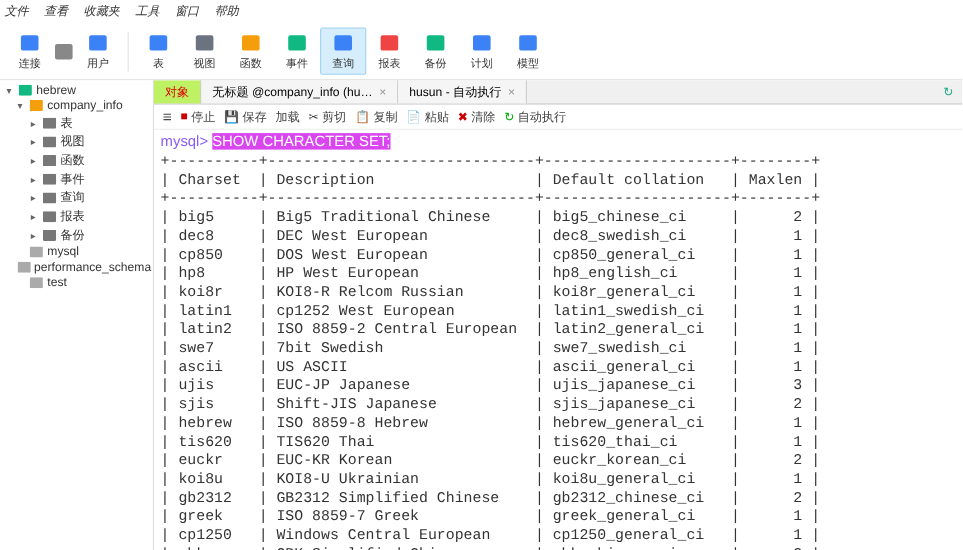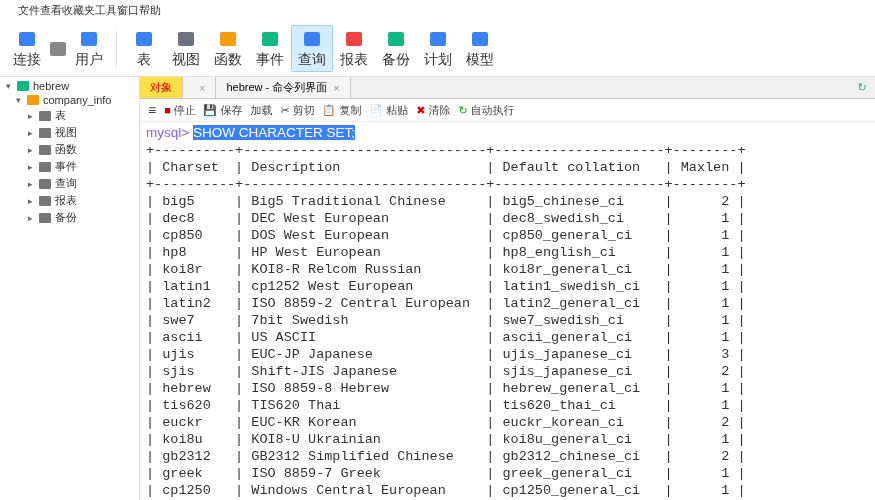--- a/index.html
+++ b/index.html
@@ -1,53 +1,53 @@
 <!DOCTYPE html>
 <html><head>
 <meta charset="utf-8">
 <style>
 * { margin: 0; padding: 0; box-sizing: border-box; font-family: "Microsoft YaHei", sans-serif; }
 body { width: 875px; height: 500px; overflow: hidden; background: #fff; font-size: 11px; }
 
-.menubar { display: flex; padding: 3px 18px; background: #fff; color: #333; }
+.menubar { display: flex; gap: 14px; padding: 3px 4px; background: #fff; color: #333; font-style: italic; }
 .menubar span { cursor: default; }
 
 .toolbar { display: flex; align-items: center; padding: 4px 6px; background: #fff; border-bottom: 1px solid #e0e0e0; }
 .tool { display: flex; flex-direction: column; align-items: center; width: 42px; padding: 2px; cursor: pointer; }
 .tool.active { background: #d6eefb; border: 1px solid #9fd1f0; border-radius: 2px; }
 .tool .ico { width: 22px; height: 22px; display: flex; align-items: center; justify-content: center; }
-.tool .lbl { font-size: 14px; color: #333; margin-top: 1px; }
+.tool .lbl { font-size: 10px; color: #333; margin-top: 1px; }
 .toolsep { width: 1px; height: 36px; background: #e0e0e0; margin: 0 6px; }
 
 .main { display: flex; height: 440px; }
 .sidebar { width: 140px; border-right: 1px solid #ddd; background: #fff; overflow: hidden; font-size: 11px; color: #333; }
 .tree { padding: 2px; }
 .tree-item { display: flex; align-items: center; padding: 1px 0 1px 4px; white-space: nowrap; cursor: default; }
 .tree-item .exp { width: 10px; font-size: 9px; color: #666; }
 .tree-item .ticon { width: 14px; height: 12px; margin-right: 3px; display: flex; align-items: center; justify-content: center; }
 .tree-item.l1 { padding-left: 14px; }
 .tree-item.l2 { padding-left: 26px; }
 
 .content { flex: 1; display: flex; flex-direction: column; overflow: hidden; }
 .tabs { display: flex; background: #f0f0f0; border-bottom: 1px solid #ccc; font-size: 11px; height: 22px; }
 .tab { display: flex; align-items: center; padding: 0 10px; border-right: 1px solid #ccc; background: #f5f5f5; cursor: pointer; }
-.tab.active { background: #fde047; color: #d00; }
+.tab.active { background: #bef264; color: #d00; }
 .tab .close { margin-left: 6px; color: #999; }
 .tabs .spacer { flex: 1; }
 .tabs .ref { width: 26px; display: flex; align-items: center; justify-content: center; color: #2a8; }
 
 .ctrlbar { display: flex; align-items: center; gap: 8px; padding: 3px 8px; border-bottom: 1px solid #eee; font-size: 11px; color: #444; }
 .ctrlbar .btn { display: flex; align-items: center; gap: 3px; cursor: pointer; }
 .ctrlbar .red { color: #c00; }
 .ctrlbar .blue { color: #06c; }
 .ham { font-size: 14px; color: #444; }
 
 .terminal { flex: 1; overflow: hidden; font-family: "Consolas", "Courier New", monospace; font-size: 13.5px; line-height: 17px; padding: 2px 6px; color: #333; white-space: pre; }
 .prompt { color: #8b5cf6; }
-.highlight { background: #3b82f6; color: #fff; }
+.highlight { background: #d946ef; color: #fff; }
 </style>
 </head>
 <body>
 
 <div class="menubar">
     <span>文件</span>
     <span>查看</span>
     <span>收藏夹</span>
     <span>工具</span>
     <span>窗口</span>
@@ -230,33 +230,61 @@
         </div>
         <div class="tree-item l2">
           <span class="exp">▸</span>
           <span class="ticon">
             <svg width="12" height="10">
               <rect width="12" height="10" rx="1" fill="#777"></rect>
             </svg>
           </span>
           <span>备份</span>
         </div>
+        <div class="tree-item l1">
+          <span class="exp"></span>
+          <span class="ticon">
+            <svg width="12" height="10">
+              <rect width="12" height="10" rx="1" fill="#aaa"></rect>
+            </svg>
+          </span>
+          <span>mysql</span>
+        </div>
+        <div class="tree-item l1">
+          <span class="exp"></span>
+          <span class="ticon">
+            <svg width="12" height="10">
+              <rect width="12" height="10" rx="1" fill="#aaa"></rect>
+            </svg>
+          </span>
+          <span>performance_schema</span>
+        </div>
+        <div class="tree-item l1">
+          <span class="exp"></span>
+          <span class="ticon">
+            <svg width="12" height="10">
+              <rect width="12" height="10" rx="1" fill="#aaa"></rect>
+            </svg>
+          </span>
+          <span>test</span>
+        </div>
       </div>
   </div>
 
   <div class="content">
     <div class="tabs">
         <div class="tab active">
           <span>对象</span>
         </div>
         <div class="tab">
+          <span>无标题 @company_info (hu…</span>
           <span class="close">×</span>
         </div>
         <div class="tab">
-          <span>hebrew - 命令列界面</span>
+          <span>husun - 自动执行</span>
           <span class="close">×</span>
         </div>
         <div class="spacer"></div>
         <div class="ref">↻</div>
       </div>
     <div class="ctrlbar">
       <span class="ham">≡</span>
       <span class="btn">
           <span class="red">■</span>
           <span>停止</span>

